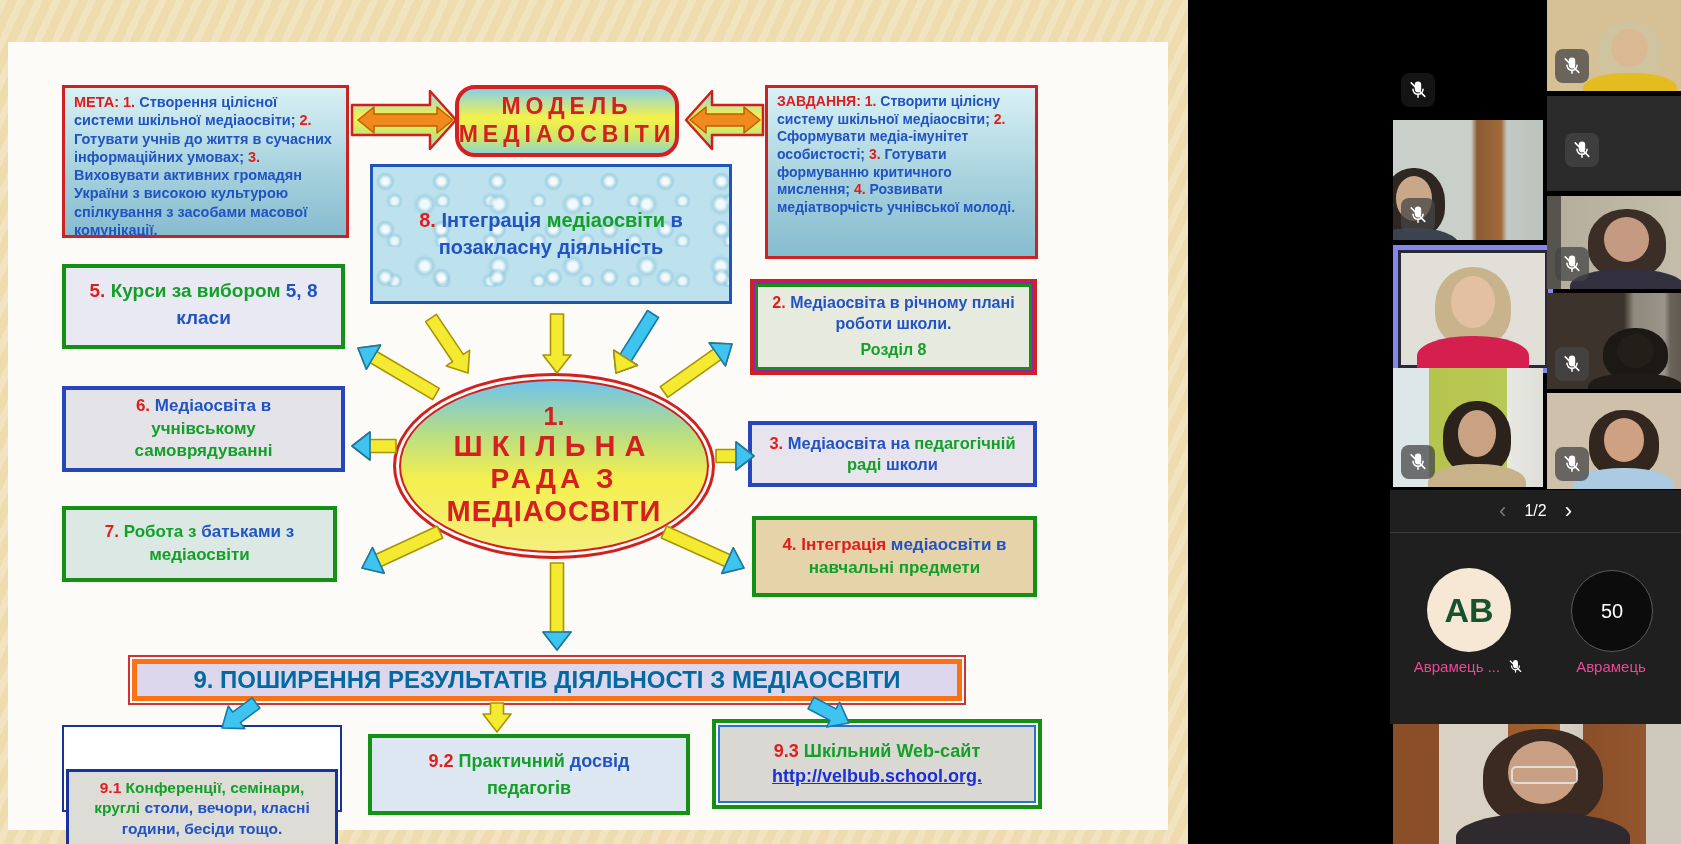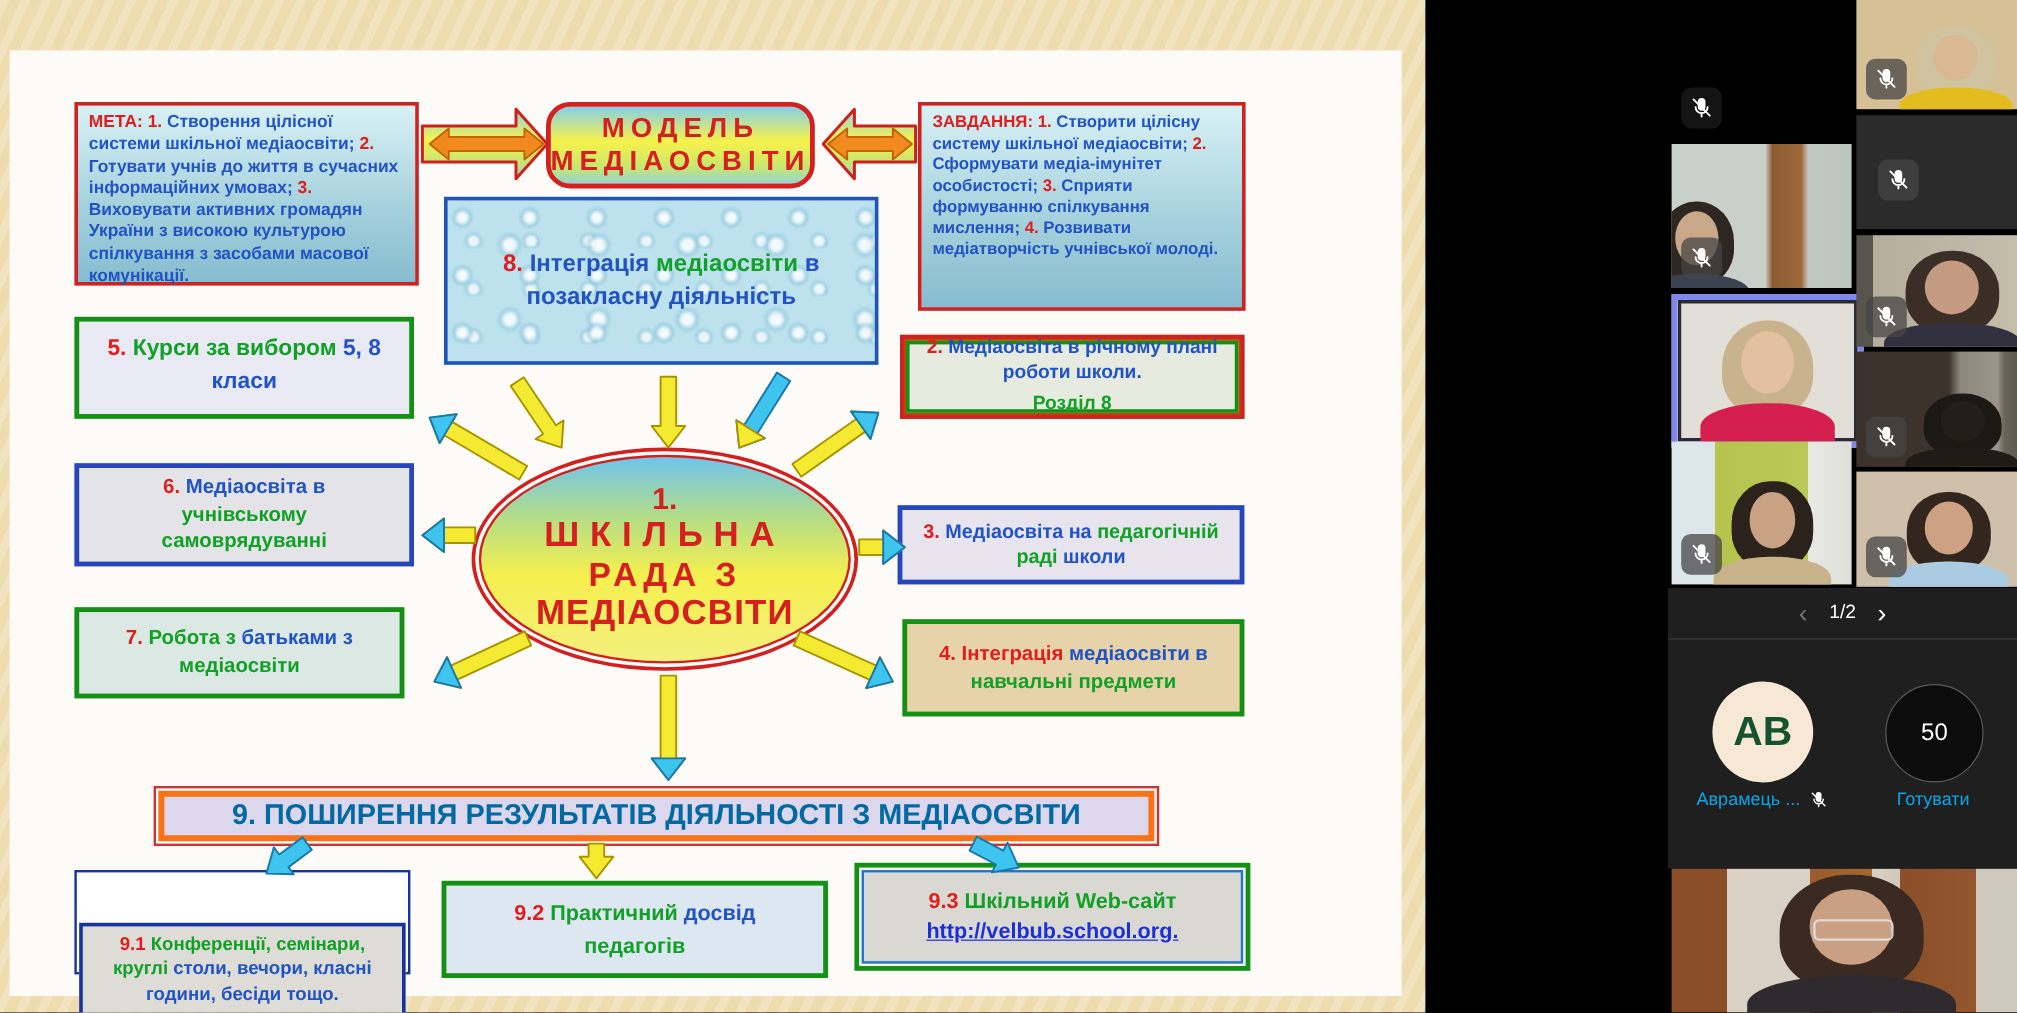--- a/index.html
+++ b/index.html
@@ -27,21 +27,21 @@
   .box8{left:362px;top:122px;width:362px;height:140px;border:3px solid #1d55b8;
     background-color:#bde2ee;
     background-image:radial-gradient(circle at 22% 30%,rgba(255,255,255,.85) 3px,rgba(130,190,214,.45) 7px,rgba(0,0,0,0) 10px),
                      radial-gradient(circle at 70% 60%,rgba(255,255,255,.8) 4px,rgba(130,190,214,.4) 8px,rgba(0,0,0,0) 12px),
                      radial-gradient(circle at 45% 85%,rgba(255,255,255,.7) 3px,rgba(130,190,214,.4) 6px,rgba(0,0,0,0) 9px);
     background-size:56px 48px,74px 62px,48px 40px;
     display:flex;align-items:center;justify-content:center;text-align:center;
     font-size:20px;padding:6px 14px;line-height:1.35;}
   .box5{left:54px;top:222px;width:283px;height:85px;border:4px solid #149114;background:#e9e9f4;
     display:flex;align-items:flex-start;justify-content:center;padding-top:10px;text-align:center;font-size:19px;line-height:1.4;}
-  .box2{left:742px;top:237px;width:287px;height:70px;border:3px solid #cc2222;background:#c2410c;padding:2px;}
+  .box2{left:742px;top:237px;width:287px;height:96px;border:3px solid #cc2222;background:#a21caf;padding:2px;}
   .box2-in{width:100%;height:100%;border:3px solid #149114;background:#e7ebdf;
     display:flex;flex-direction:column;align-items:center;justify-content:center;text-align:center;
     font-size:16px;line-height:1.3;padding:4px 10px;}
   .box6{left:54px;top:344px;width:283px;height:86px;border:4px solid #2746bb;background:#e4e4e8;
     display:flex;align-items:center;justify-content:center;text-align:center;font-size:17px;line-height:1.35;padding:4px 26px;}
   .box3{left:740px;top:379px;width:289px;height:66px;border:4px solid #2746bb;background:#e7e4ee;
     display:flex;align-items:center;justify-content:center;text-align:center;font-size:16.5px;line-height:1.3;padding:4px 8px;}
   .box7{left:54px;top:464px;width:275px;height:76px;border:4px solid #149114;background:#dbe8e3;
     display:flex;align-items:center;justify-content:center;text-align:center;font-size:17px;line-height:1.35;padding:4px 16px;}
   .box4{left:744px;top:474px;width:285px;height:81px;border:4px solid #149114;background:#e7d3a9;
@@ -81,21 +81,21 @@
   .person .glasses{position:absolute;left:29%;top:28%;width:42%;height:11%;border:2px solid #e6e6e6;border-radius:5px;opacity:.85;}
   .panel{position:absolute;left:202px;top:490px;width:291px;height:234px;background:#1f1f1f;color:#fff;}
   .pager{position:absolute;left:0;top:0;width:100%;height:42px;display:flex;align-items:center;justify-content:center;gap:18px;}
   .pager .chev{font-size:22px;line-height:1;cursor:default;color:#fff;}
   .pager .chev.dim{color:#777;}
   .pager .pnum{font-size:16px;}
   .pdivider{position:absolute;left:0;top:42px;width:100%;height:1px;background:#3d3d3d;}
   .avatar-circle{position:absolute;border-radius:50%;display:flex;align-items:center;justify-content:center;font-weight:bold;}
   .av1{left:37px;top:78px;width:84px;height:84px;background:#f6e8d4;color:#14532d;font-size:34px;}
   .av2{left:181px;top:80px;width:80px;height:80px;background:#0c0c0c;border:1px solid #5a5a5a;color:#fff;font-size:20px;font-weight:normal;}
-  .av-label{position:absolute;top:168px;display:flex;align-items:center;justify-content:center;gap:7px;font-size:15px;color:#0ea5e9;}
+  .av-label{position:absolute;top:168px;display:flex;align-items:center;justify-content:center;gap:7px;font-size:15px;color:#ec4899;}
   .avl1{left:4px;width:150px;}
   .avl2{left:161px;width:120px;}
   .av-label .mic-ic{width:17px;height:17px;}
 </style>
 </head>
 <body>
 
 <svg width="0" height="0" style="position:absolute">
   <defs>
     <symbol id="micoff" viewBox="0 0 24 24">
@@ -121,21 +121,21 @@
 
       <div class="sbox title-box">
         <span>МОДЕЛЬ</span>
         <span>МЕДІАОСВІТИ</span>
       </div>
 
       <div class="sbox tasks-box">
         <span class="t-red">ЗАВДАННЯ:</span>
         <span class="t-red">1.</span><span> Створити цілісну систему шкільної медіаосвіти; </span>
         <span class="t-red">2.</span><span> Сформувати медіа-імунітет особистості; </span>
-        <span class="t-red">3.</span><span> Сприяти формуванню спілкування мислення; </span>
+        <span class="t-red">3.</span><span> Готувати формуванню критичного мислення; </span>
         <span class="t-red">4.</span><span> Розвивати медіатворчість учнівської молоді.</span>
       </div>
 
       <div class="sbox box8">
         <span><span class="t-red">8.</span><span class="t-blue"> Інтеграція </span><span class="t-green">медіаосвіти</span><span class="t-blue"> в позакласну діяльність</span></span>
       </div>
 
       <div class="sbox box5">
         <span><span class="t-red">5.</span><span class="t-green"> Курси за вибором </span><span class="t-blue">5, 8 класи</span></span>
       </div>
@@ -353,21 +353,21 @@
       <div class="avatar-circle av1">АВ</div>
       <div class="avatar-circle av2">50</div>
 
       <div class="av-label avl1">
         <span>Аврамець ...</span>
         <svg class="mic-ic">
             <use href="#micoff"></use>
           </svg>
       </div>
       <div class="av-label avl2">
-        <span>Готувати</span>
+        <span>Аврамець</span>
       </div>
     </div>
 
     <div class="tile" style="left:205px;top:724px;width:288px;height:120px;
          background:linear-gradient(90deg,#8a4f28 0%,#8a4f28 16%,#d9d2c4 16%,#d9d2c4 40%,#9a5c2e 40%,#a5682f 58%,#d9d2c4 58%,#cfc8bc 66%,#8a4f28 66%,#935730 88%,#cfc9bd 88%,#cfc9bd 100%)">
       <div class="person" style="left:26%;bottom:-14%;width:52%;height:110%">
         <div class="hair" style="background:#3a2a22"></div>
         <div class="face" style="background:#c9a084"></div>
         <div class="glasses"></div>
         <div class="torso" style="background:#2e2a2e"></div>

